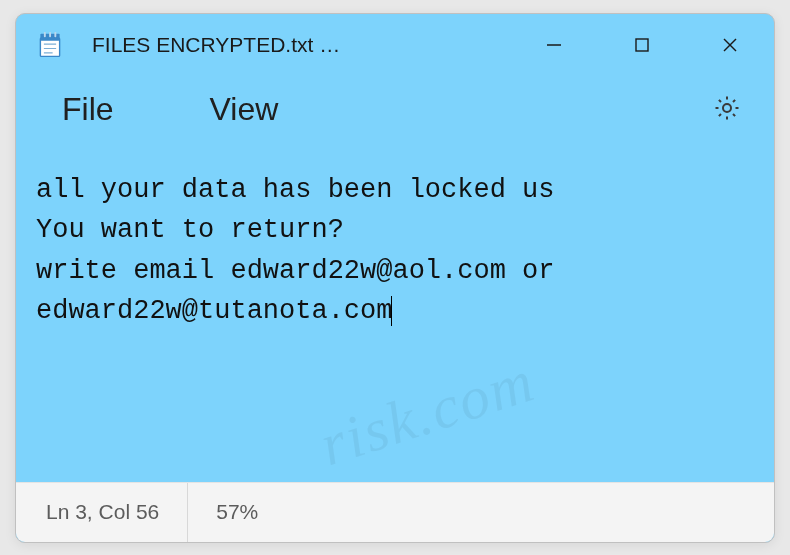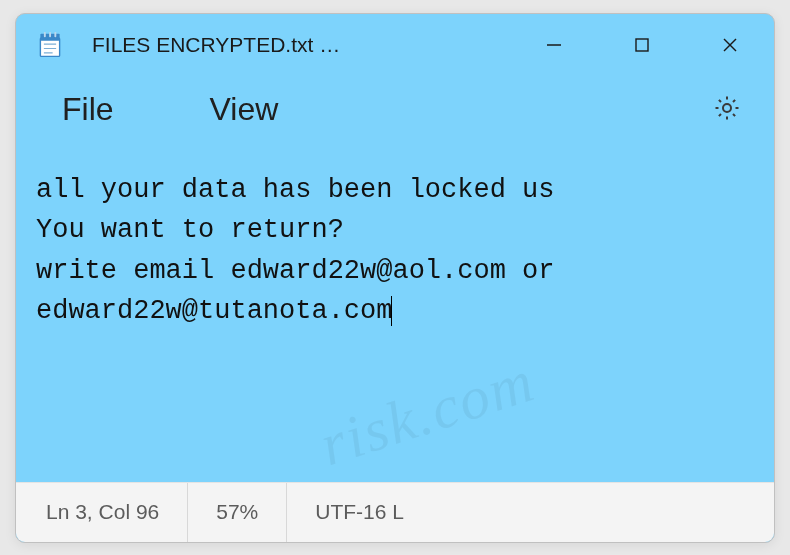--- a/index.html
+++ b/index.html
@@ -188,18 +188,17 @@
   <div class="editor"><span>all your data has been locked us
 You want to return?
 write email edward22w@aol.com or edward22w@tutanota.com</span><span class="caret"></span>
     <div class="watermark">
       
       <span class="sub">risk.com</span>
     </div>
   </div>
 
   <div class="statusbar">
-    <div class="status-seg">Ln 3, Col 96</div>
+    <div class="status-seg">Ln 3, Col 56</div>
     <div class="status-seg">57%</div>
-    <div class="status-seg">UTF-16 L</div>
   </div>
 
 </div>
 
 </body></html>

